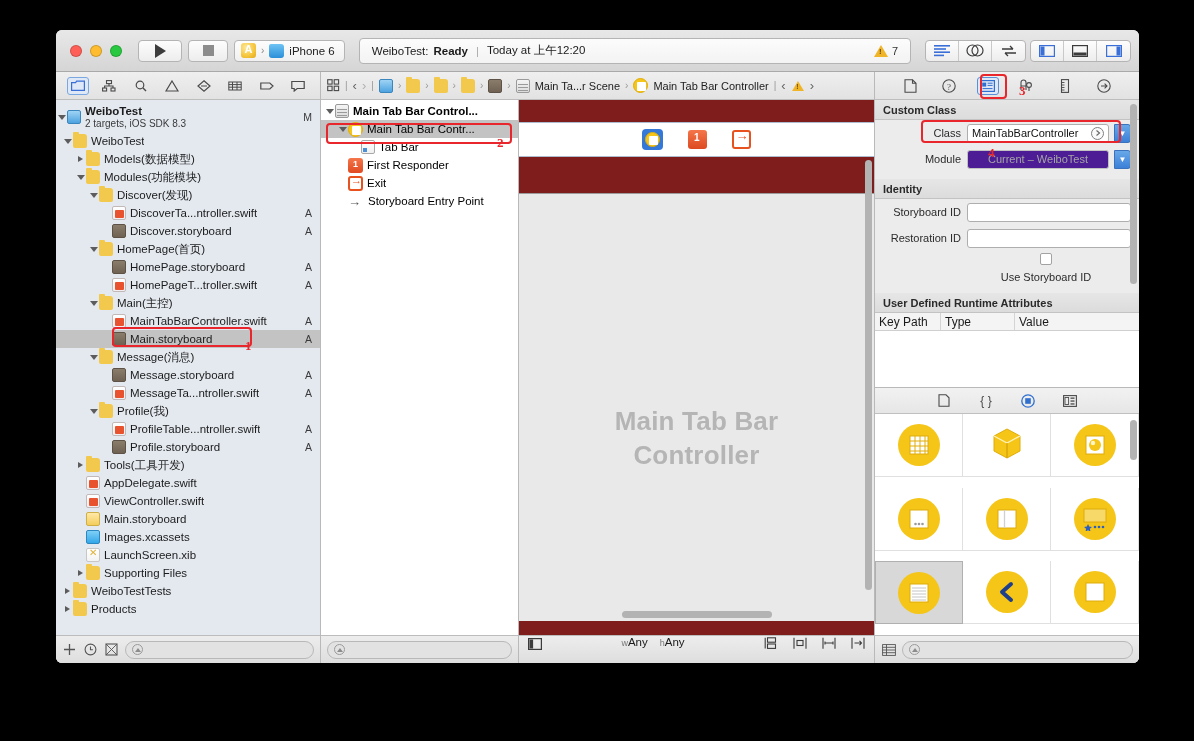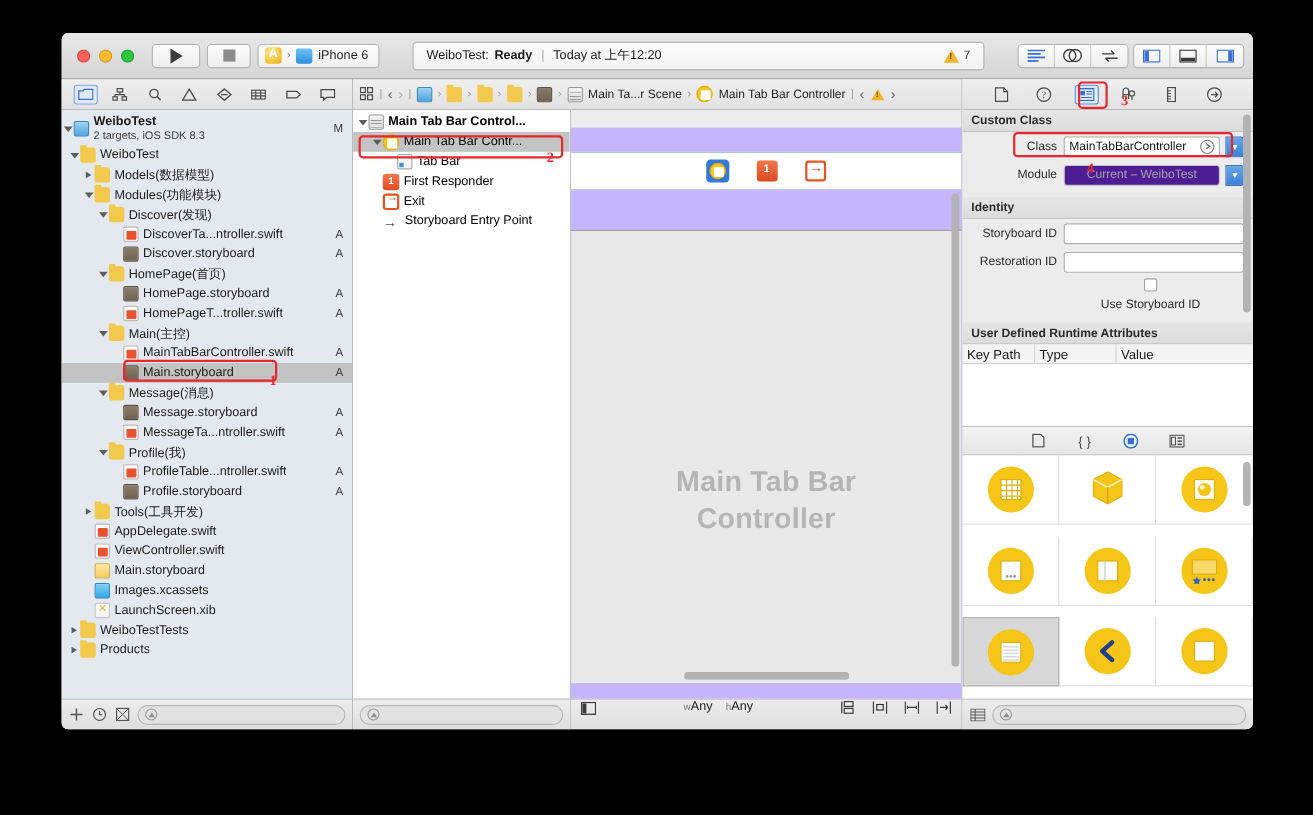--- a/index.html
+++ b/index.html
@@ -73,21 +73,21 @@
     background: linear-gradient(#6fc3f4, #2a8fd8);
     border-radius: 2px 3px 3px 3px;
   }
 
   .status-box {
     flex: 1;
     background: linear-gradient(#fcfcfc, #f3f3f3);
     border: 1px solid #b4b4b4;
     border-radius: 4px;
     height: 26px;
-    margin: 0 24px;
+    margin: 0 8px;
     display: flex; align-items: center;
     padding: 0 12px;
     font-size: 11.5px; color: #1a1a1a;
     position: relative;
     justify-content: space-between;
   }
   .status-left { display: flex; align-items: center; gap: 5px; }
   .status-bold { font-weight: bold; }
   .status-div { color: #aaa; margin: 0 3px; }
   .warn-group { display: flex; align-items: center; gap: 4px; }
@@ -222,21 +222,21 @@
   .ic-tabbar { background: linear-gradient(#fff,#f0f0f0); border:1px solid #a8a8a8; border-radius:2px; position:relative;}
   .ic-tabbar:after{content:"";position:absolute;left:1px;bottom:1px;width:4px;height:4px;background:#4a90d9;}
   .ic-firstresp { width:15px;height:15px;background:linear-gradient(#f4764a,#e04a21);border-radius:3px;position:relative;}
   .ic-firstresp:after{content:"1";position:absolute;left:5px;top:1px;font-size:9px;color:#fff;font-weight:bold;}
   .ic-exit { width:15px;height:15px;background:#fff;border:2px solid #e8521f;border-radius:3px;position:relative;}
   .ic-exit:after{content:"\2192";position:absolute;left:1px;top:-4px;font-size:11px;color:#e8521f;font-weight:bold;}
   .ic-entry { width:16px; height:14px; display:flex;align-items:center;color:#555;font-size:13px;}
 
   
   .canvas-col { flex: 1; display: flex; flex-direction: column; min-width: 0; }
-  .canvas-area { flex: 1; background: #c4b5fd; position: relative; overflow: hidden; margin-top: 16px; }
+  .canvas-area { flex: 1; background: #7f1d1d; position: relative; overflow: hidden; }
   .scene-strip {
     position: absolute; left: 0; right: 0; top: 22px;
     height: 35px; border-top: 1px solid #aebcd0; border-bottom: 1px solid #aebcd0;
     background: #fff;
     display: flex; align-items: center; justify-content: center; gap: 25px;
   }
   .sc-ic { width: 21px; height: 21px; }
   .sc-sel { background: #3478d8; border-radius: 4px; display:flex;align-items:center;justify-content:center;}
   .sc-sel .inner { width:15px;height:15px;border-radius:50%;background:#f5c518;border:1.5px solid #e0ad0a;position:relative;}
   .sc-sel .inner:after{content:"";position:absolute;left:3px;top:3px;width:9px;height:9px;background:#fff;border-radius:1px;}
@@ -698,20 +698,29 @@
             <span class="tw"></span>
             <span class="ic ic-assets"></span>
             <span class="tlabel">Images.xcassets</span>
             <span class="tstat"></span>
           </div>
           <div class="trow">
             <span style="width:19px;flex:none"></span>
             <span class="tw"></span>
             <span class="ic ic-xib"></span>
             <span class="tlabel">LaunchScreen.xib</span>
+            <span class="tstat"></span>
+          </div>
+          <div class="trow">
+            <span style="width:19px;flex:none"></span>
+            <span class="tw">
+              <span class="arr"></span>
+            </span>
+            <span class="ic ic-folder"></span>
+            <span class="tlabel">Supporting Files</span>
             <span class="tstat"></span>
           </div>
           <div class="trow">
             <span style="width:6px;flex:none"></span>
             <span class="tw">
               <span class="arr"></span>
             </span>
             <span class="ic ic-folder"></span>
             <span class="tlabel">WeiboTestTests</span>
             <span class="tstat"></span>

